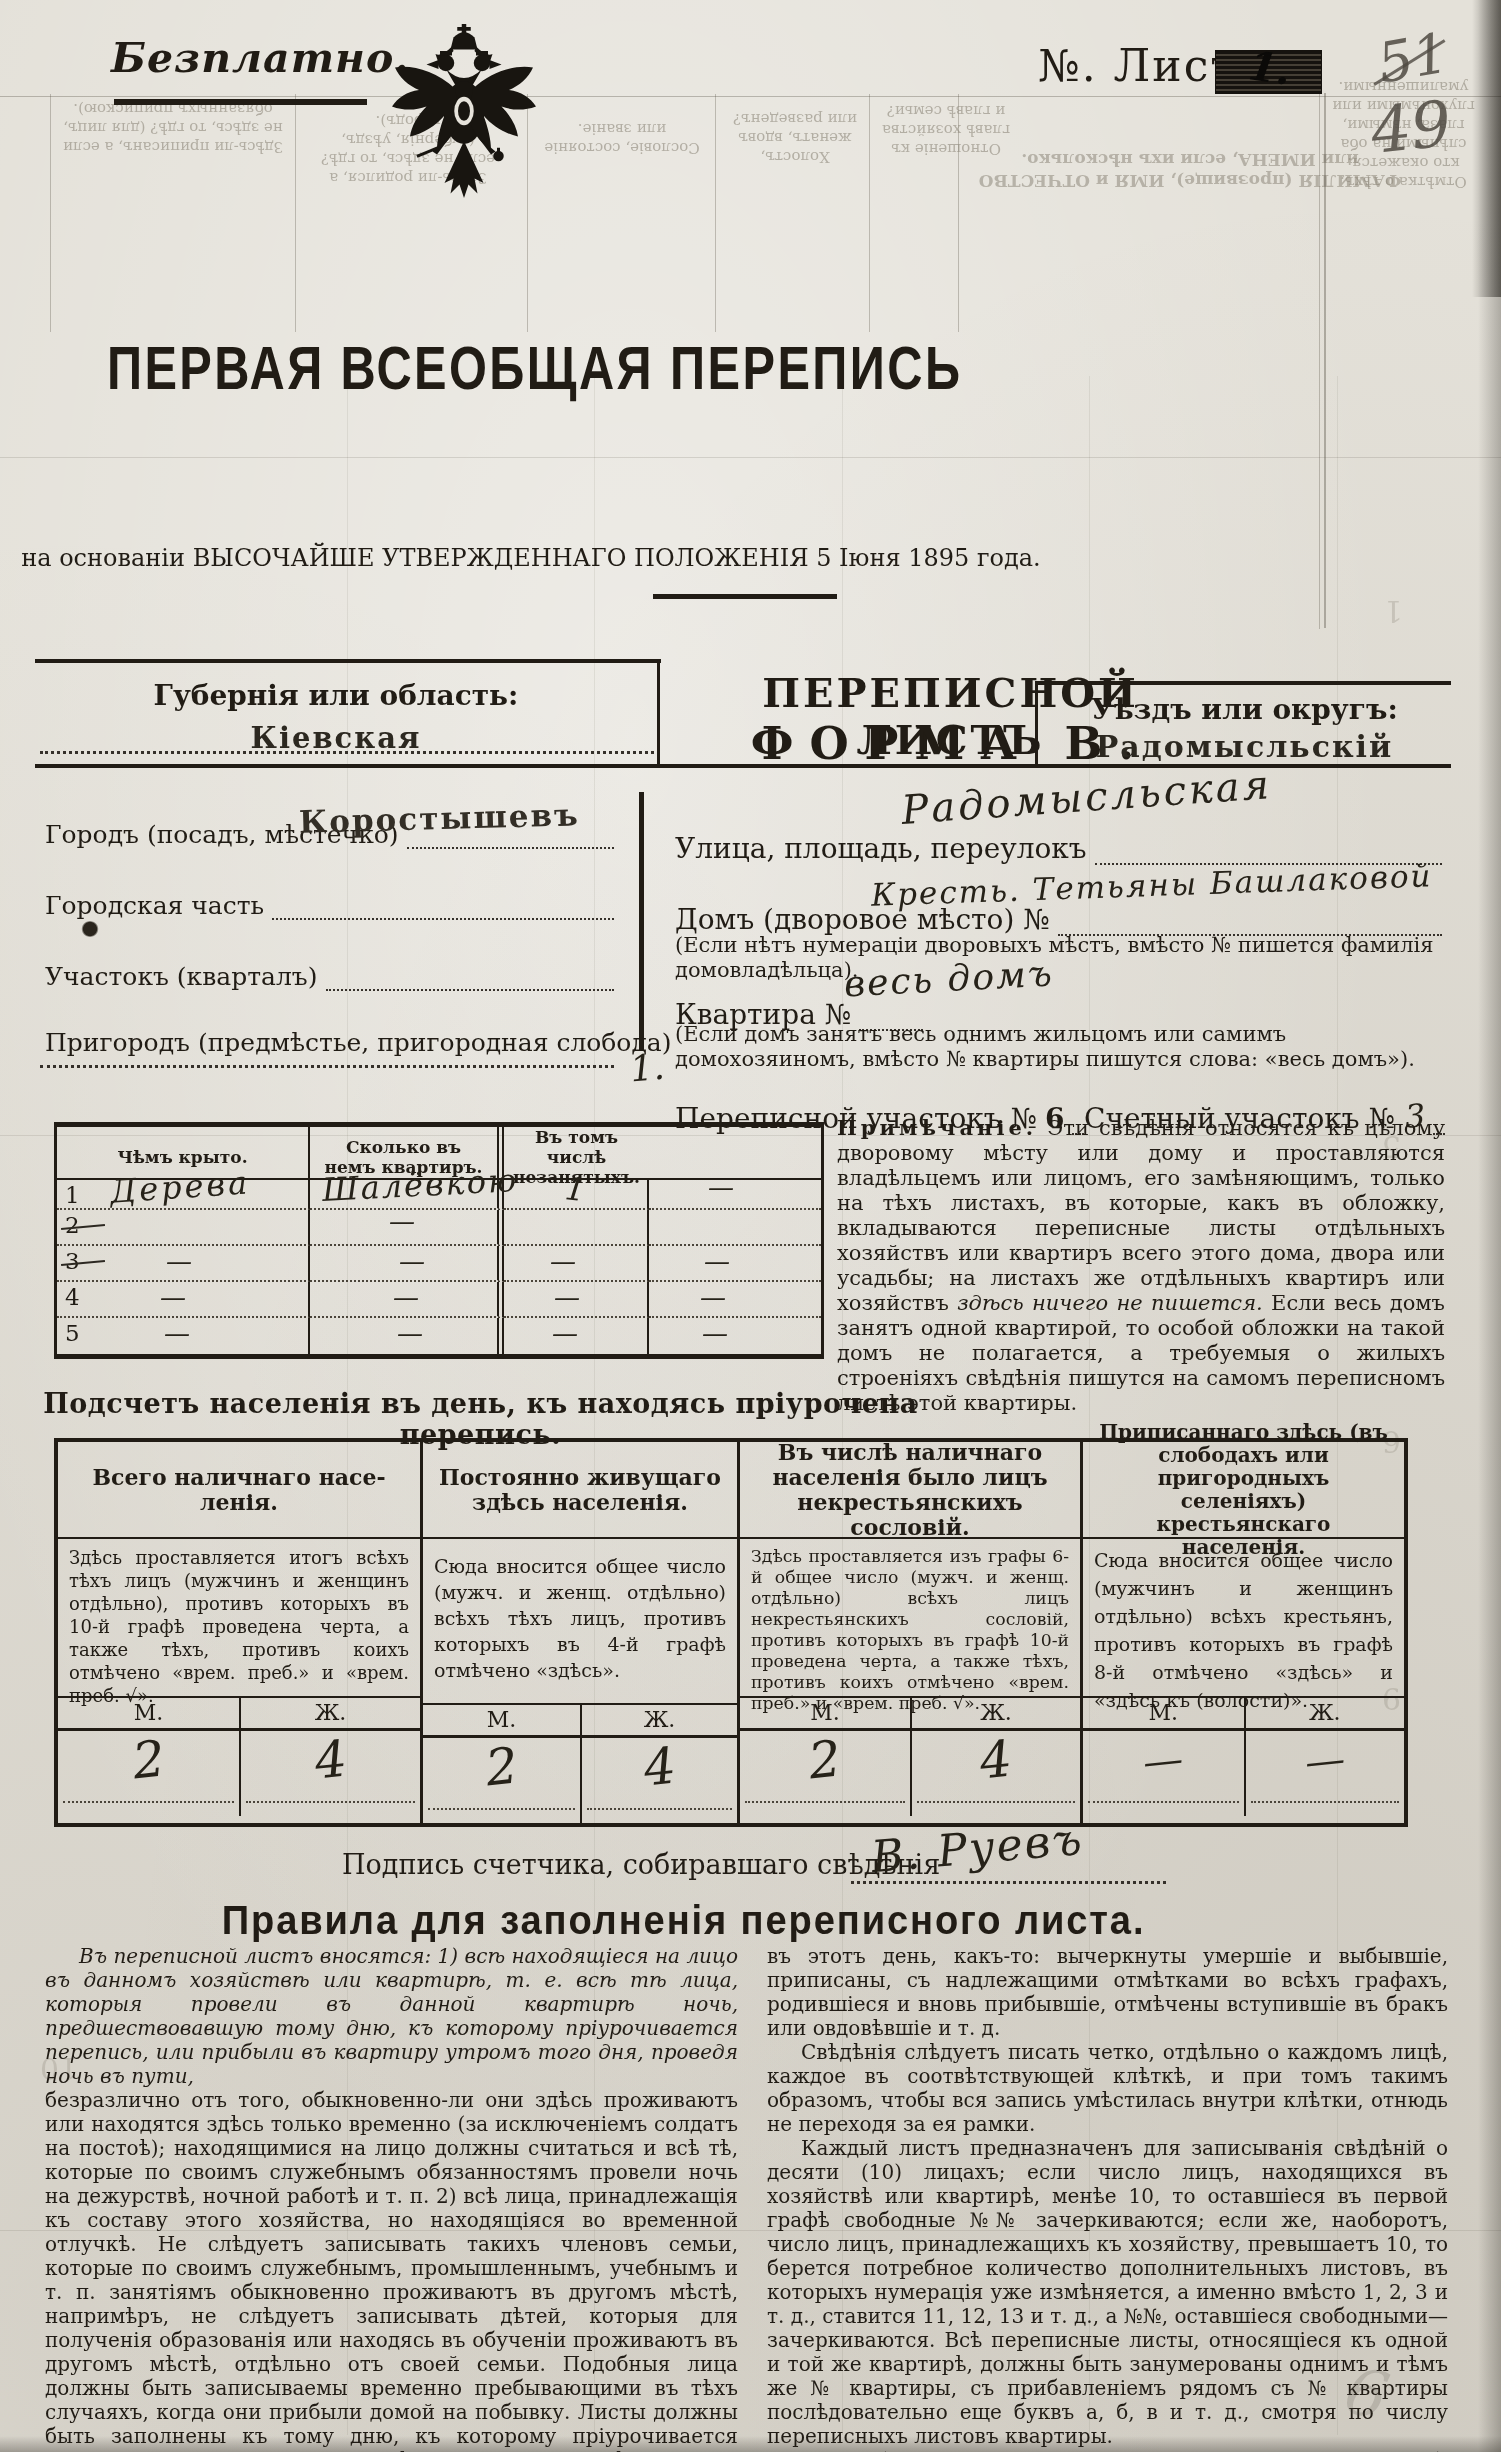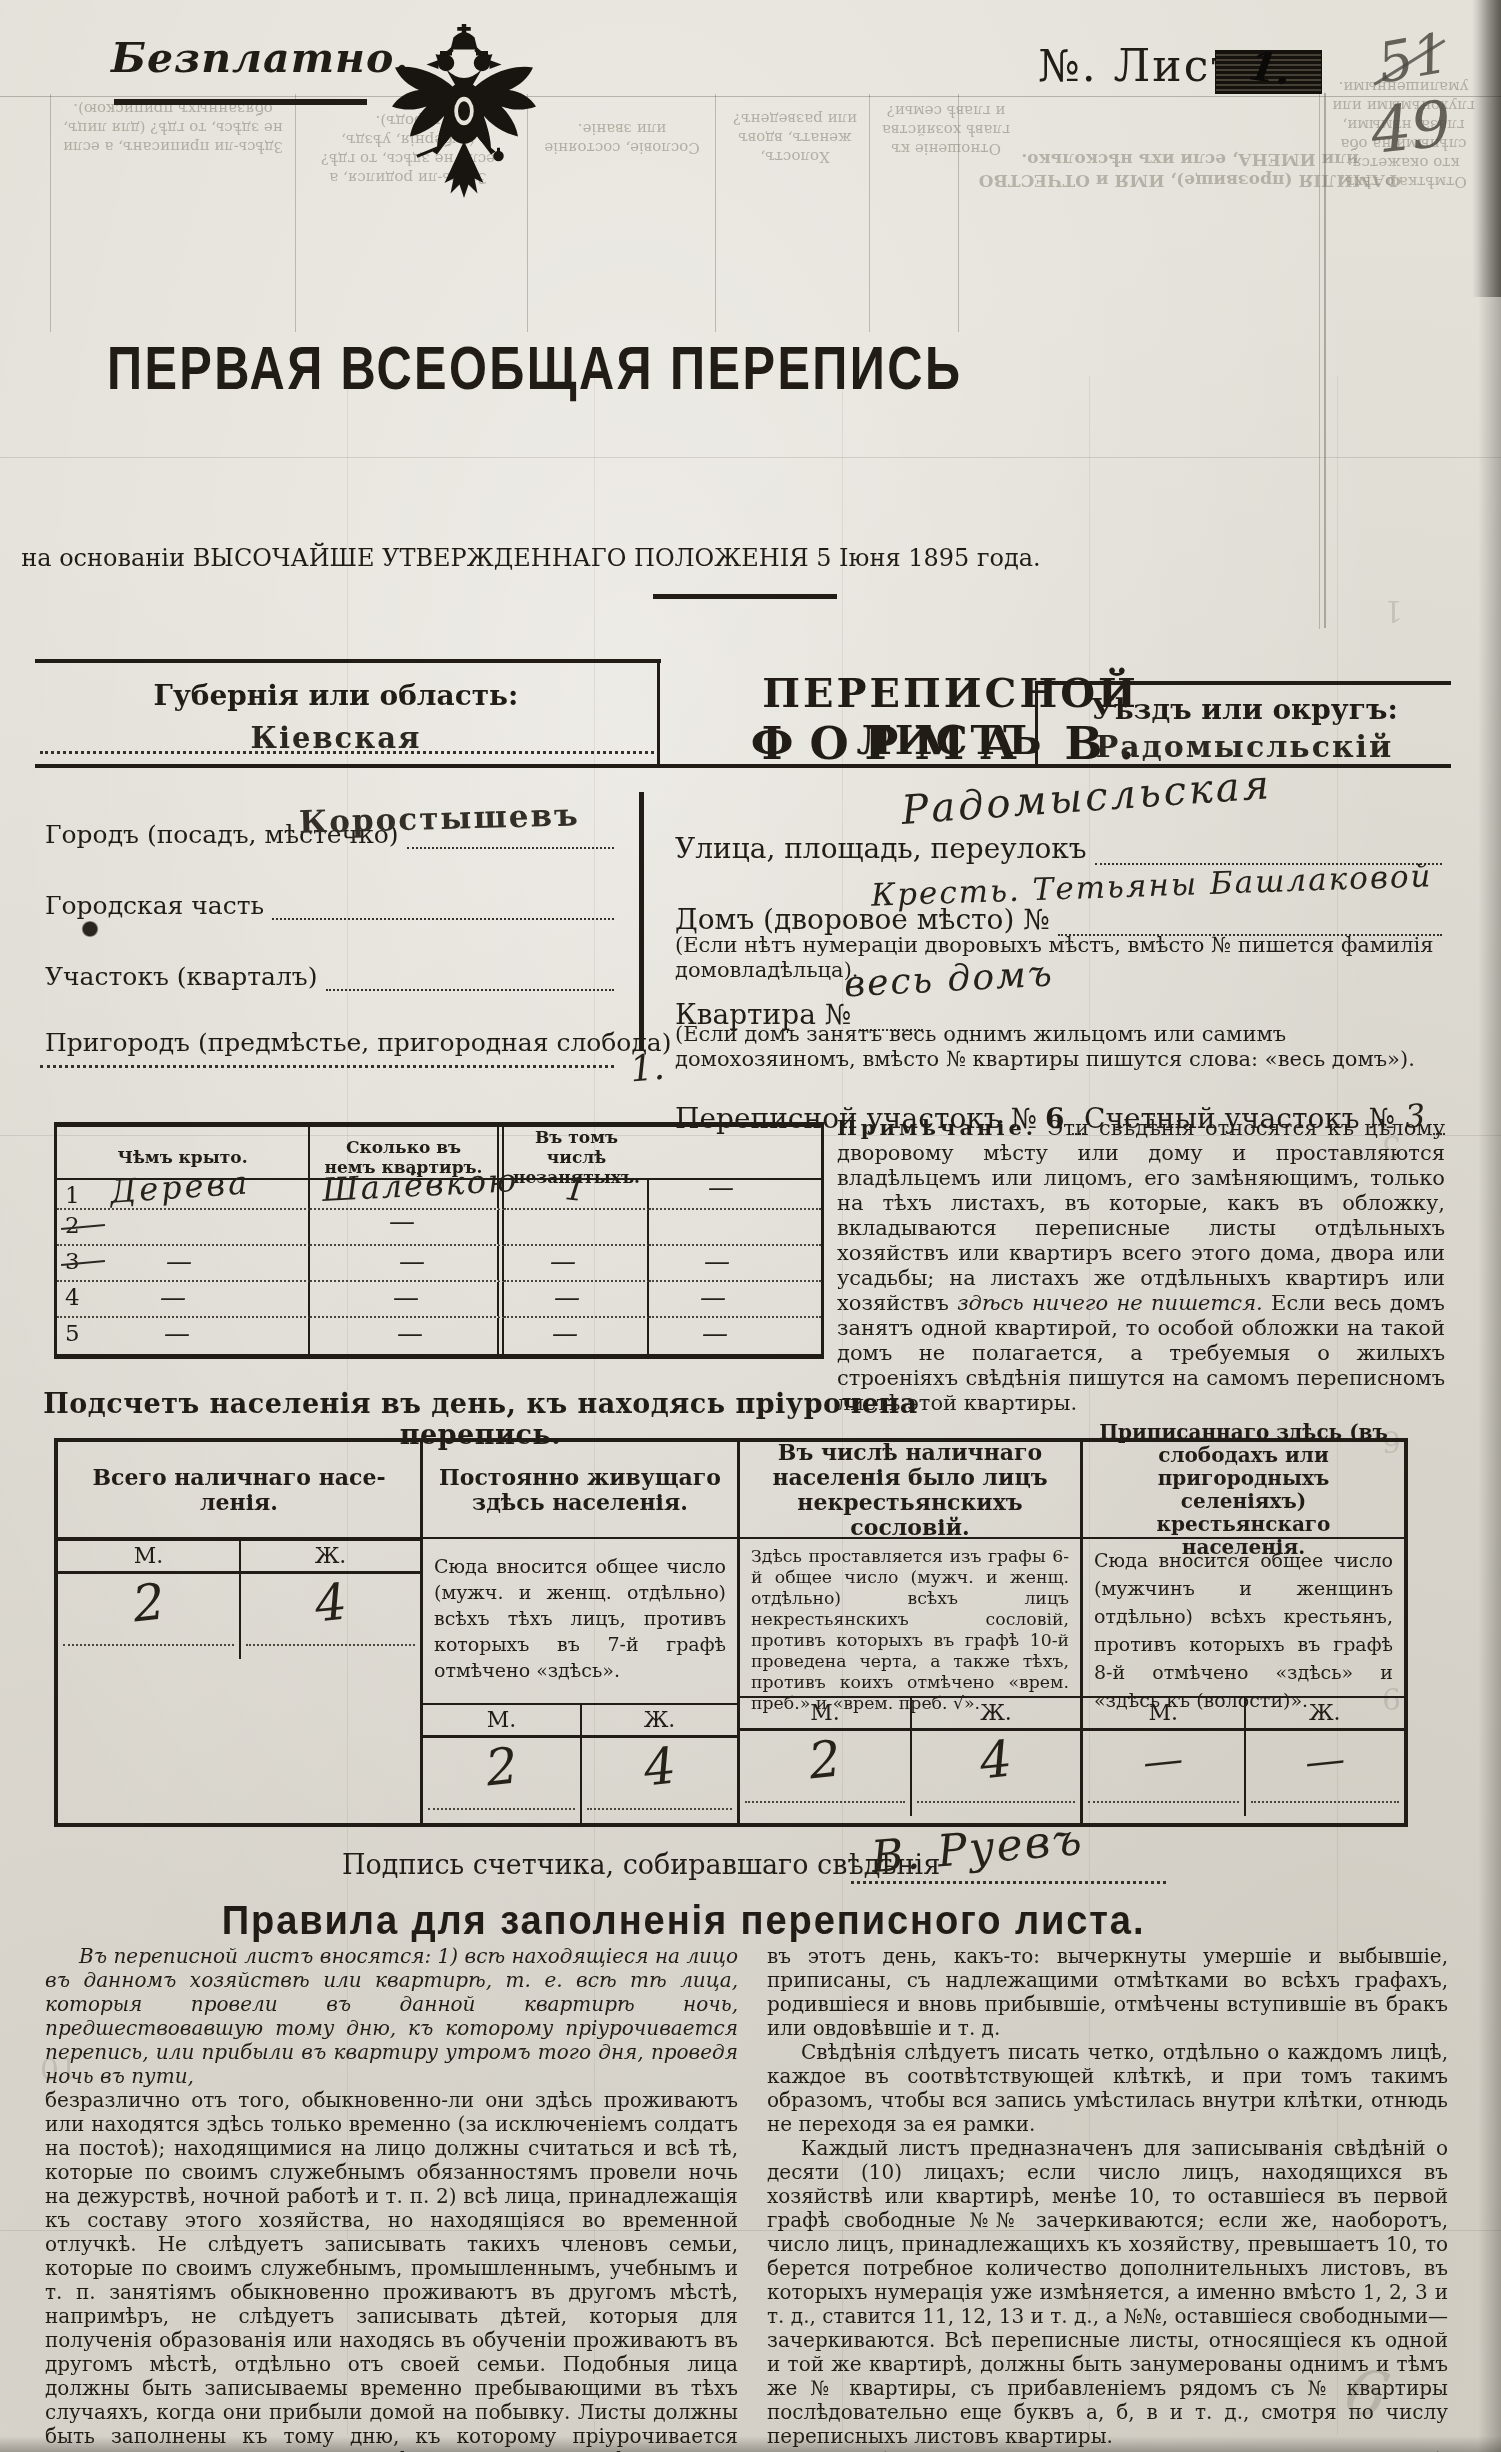--- a/index.html
+++ b/index.html
@@ -341,36 +341,37 @@
   <div class="abs" id="prim" style="left:837px;top:1115px;width:608px;">
     <span class="spaced">Примѣчаніе.</span>
     <span>Эти свѣдѣнія относятся къ цѣлому дворовому мѣсту или дому и проставляются владѣльцемъ или лицомъ, его замѣняющимъ, только на тѣхъ листахъ, въ которые, какъ въ обложку, вкладываются переписные листы отдѣльныхъ хозяйствъ или квартиръ всего этого дома, двора или усадьбы; на листахъ же отдѣльныхъ квартиръ или хозяйствъ </span><span class="ital">здѣсь ничего не пишется.</span><span> Если весь домъ занятъ одной квартирой, то особой обложки на такой домъ не полагается, а требуемыя о жилыхъ строеніяхъ свѣдѣнія пишутся на самомъ переписномъ листѣ этой квартиры.</span>
   </div>
 
   <div class="abs cheading" style="left:35px;top:1388px;width:891px;">Подсчетъ населенія въ день, къ находясь пріурочена перепись.</div>
 
   <div class="abs" id="ctable" style="left:54px;top:1438px;width:1346px;">
     <div class="cg">
       <div class="cg-title">Всего наличнаго насе- ленія.</div>
+      <div class="cg-desc">Здѣсь проставляется итогъ всѣхъ тѣхъ лицъ (мужчинъ и женщинъ отдѣльно), противъ которыхъ въ 10-й графѣ проведена черта, а также тѣхъ, противъ коихъ отмѣчено «врем. преб.» и «врем. преб. √».</div>
       <div class="cg-mj">
           <span>М.</span>
           <span>Ж.</span>
         </div>
       <div class="cg-vals">
         <div class="vcell">
             <span class="hand">2</span>
           </div>
         <div class="vcell">
             <span class="hand">4</span>
           </div>
       </div>
     </div>
     <div class="cg">
       <div class="cg-title">Постоянно живущаго здѣсь населенія.</div>
-      <div class="cg-desc" style="font-size:19px;line-height:26px;padding-top:14px;">Сюда вносится общее число (мужч. и женщ. отдѣльно) всѣхъ тѣхъ лицъ, противъ которыхъ въ 7-й графѣ отмѣчено «здѣсь».</div>
+      <div class="cg-desc" style="font-size:19px;line-height:26px;padding-top:14px;">Сюда вносится общее число (мужч. и женщ. отдѣльно) всѣхъ тѣхъ лицъ, противъ которыхъ въ 4-й графѣ отмѣчено «здѣсь».</div>
       <div class="cg-mj">
           <span>М.</span>
           <span>Ж.</span>
         </div>
       <div class="cg-vals">
         <div class="vcell">
             <span class="hand">2</span>
           </div>
         <div class="vcell">
             <span class="hand">4</span>

